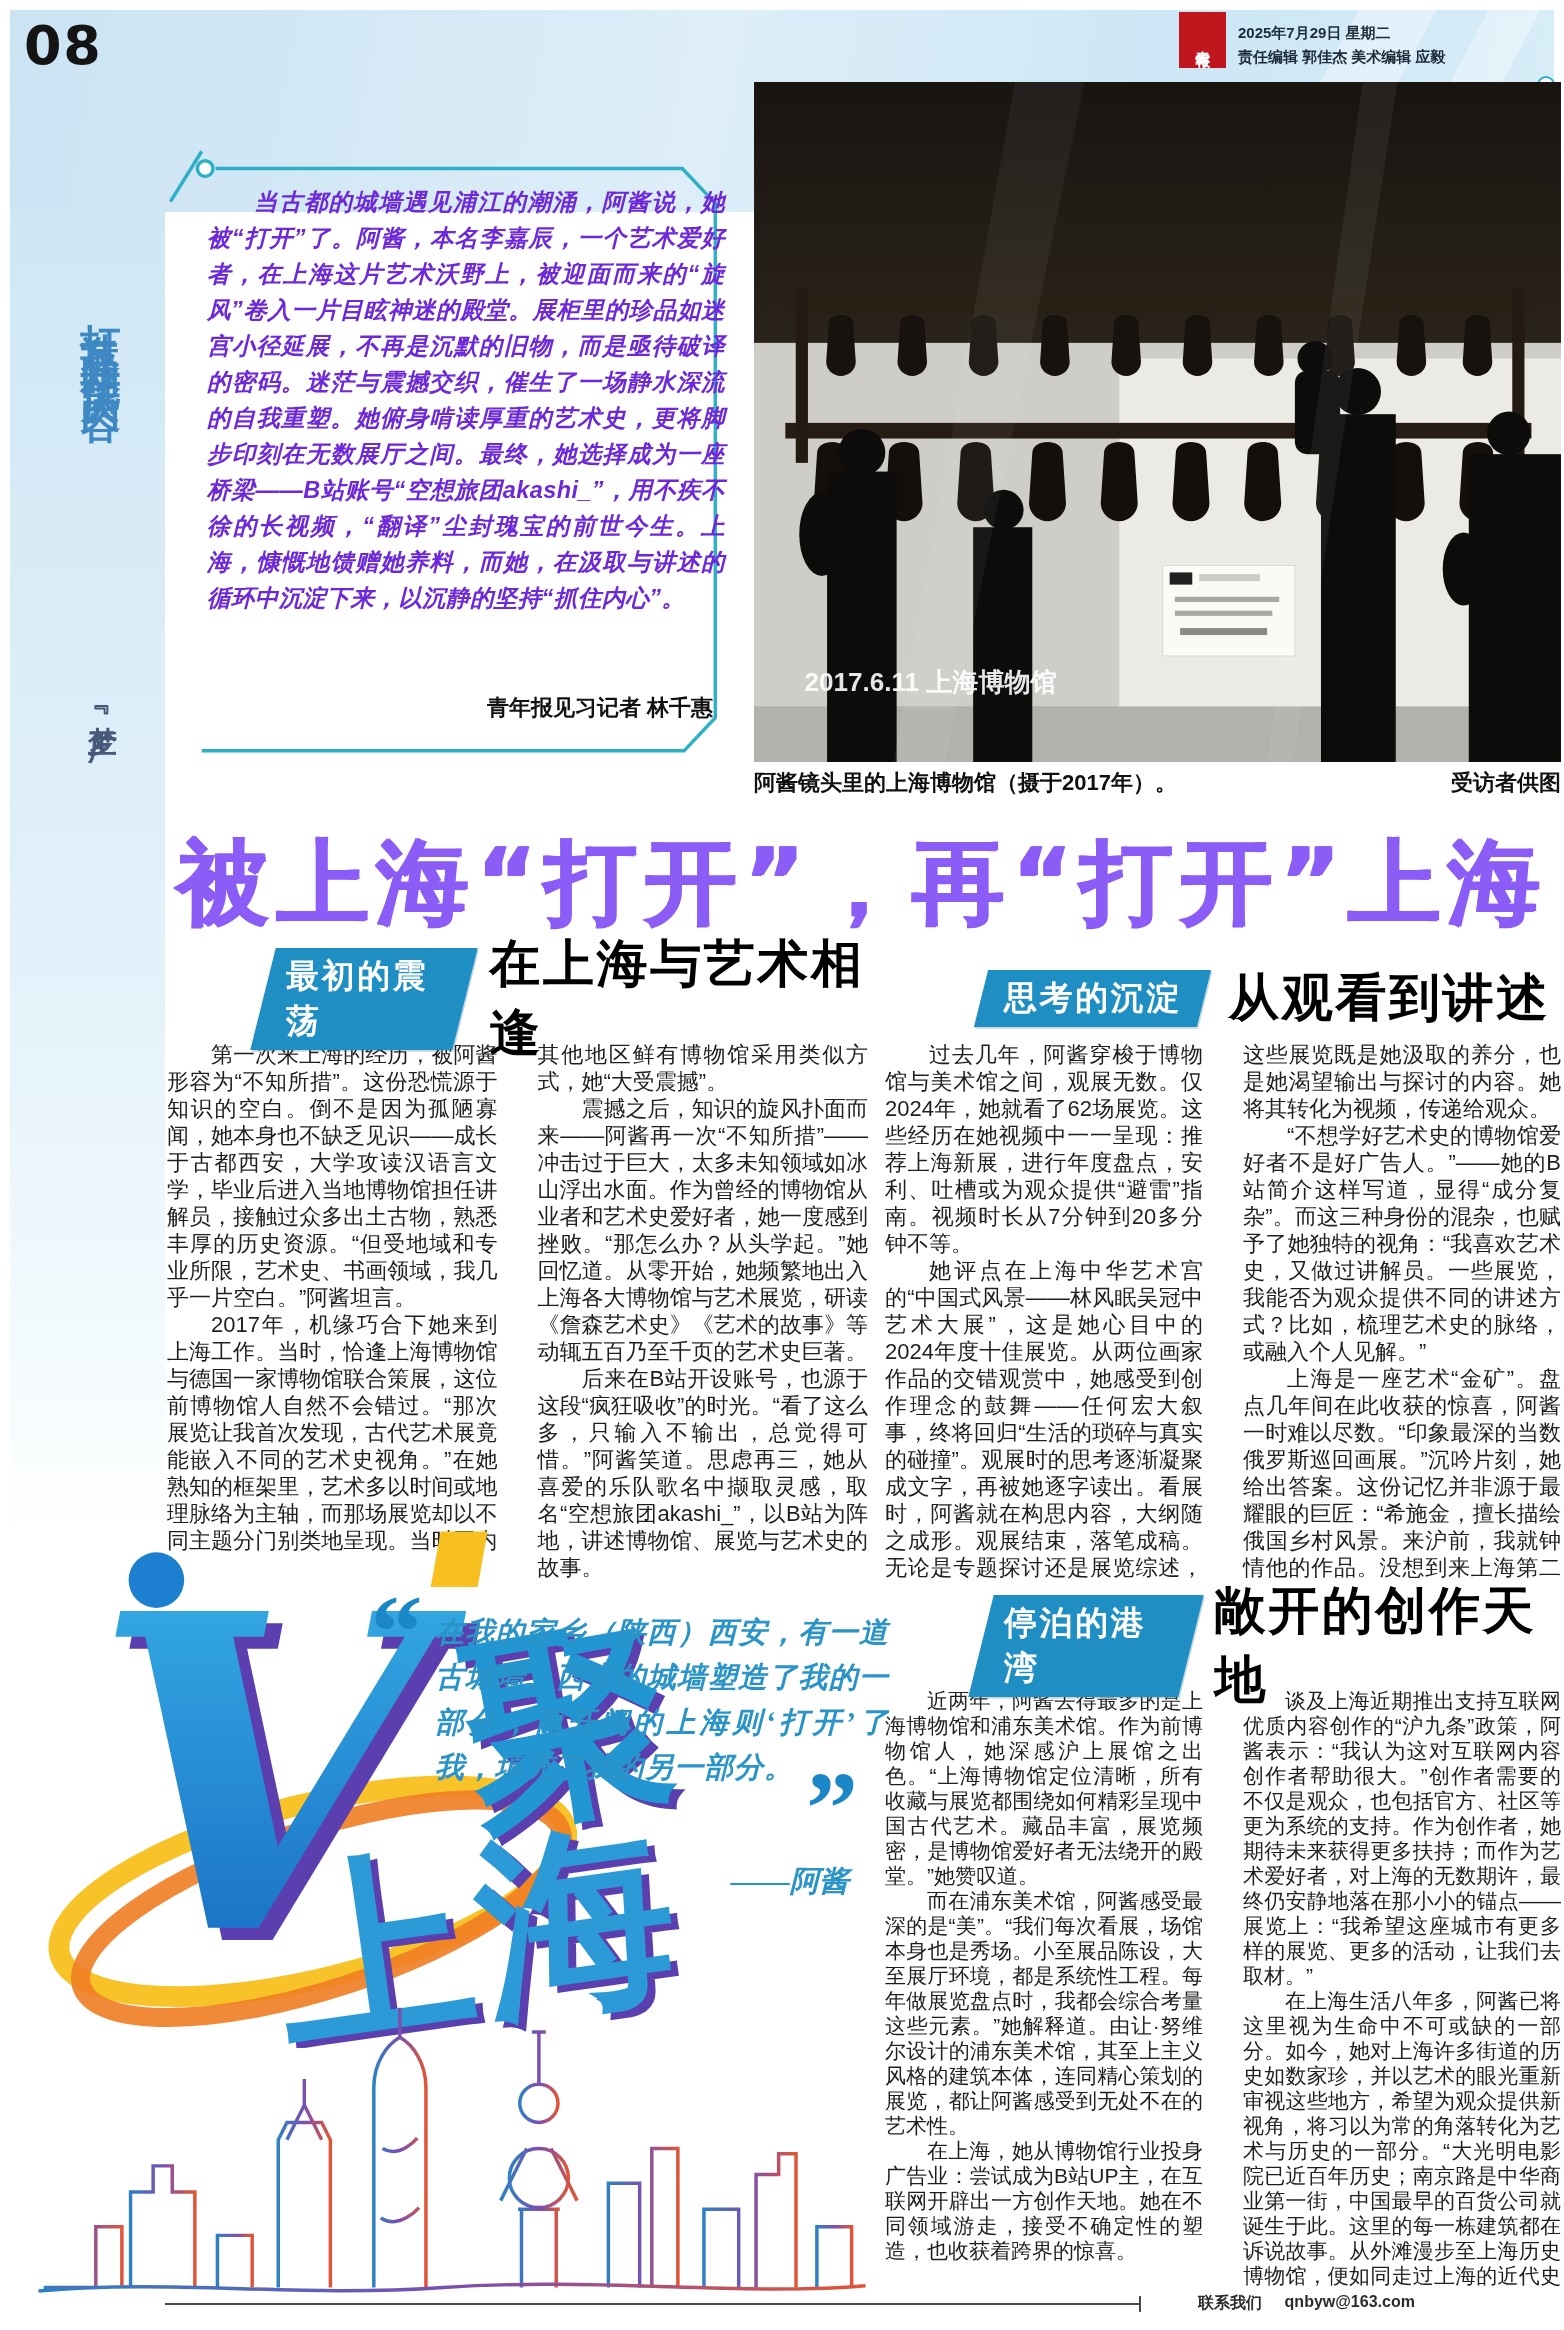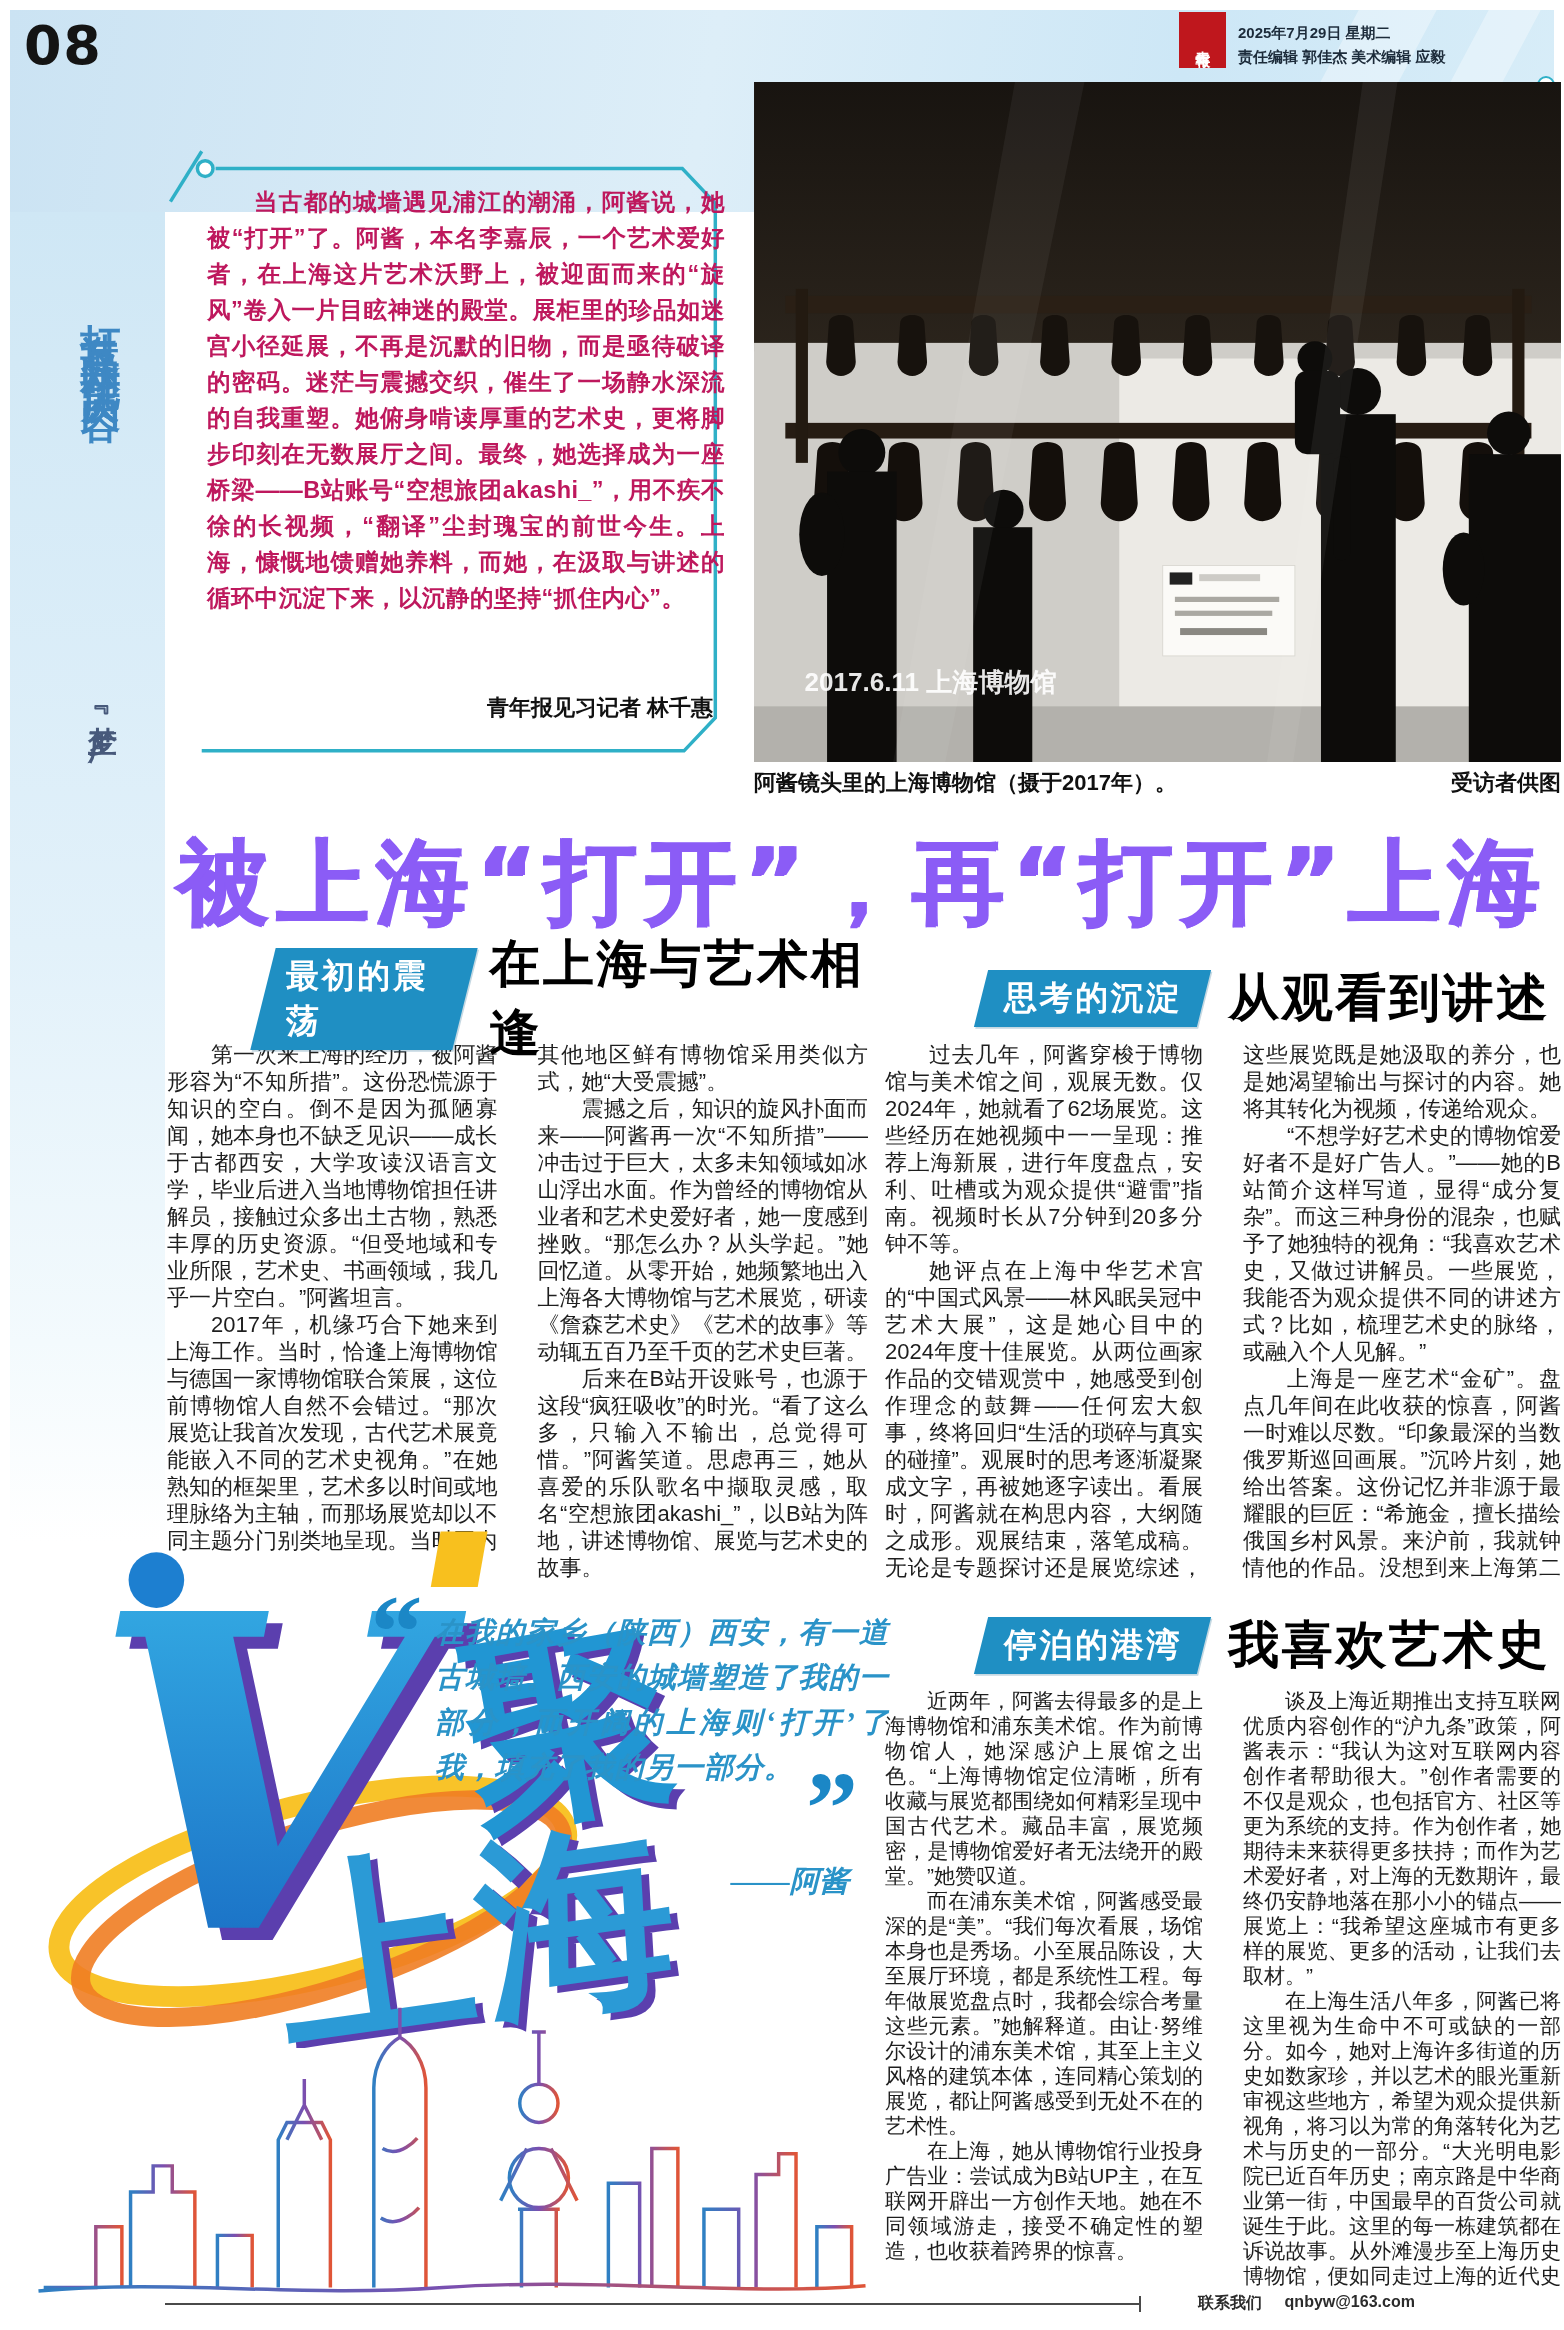--- a/index.html
+++ b/index.html
@@ -22,21 +22,21 @@
                  color:#1c2b3a;line-height:23.5px;}
   .ring{position:absolute;width:14px;height:14px;border:2.6px solid #2fb0c7;border-radius:50%;background:#fff;}
   
   .sidebar-title{position:absolute;left:73px;top:292px;writing-mode:vertical-rl;
                  font-family:"Liberation Serif",serif;font-size:40px;font-weight:700;color:#3e88c4;letter-spacing:9.6px;}
   .sidebar-subtitle{position:absolute;left:83px;top:697px;writing-mode:vertical-rl;
                  font-size:29px;font-weight:600;color:#47597b;letter-spacing:6px;}
   
   .intro-frame{position:absolute;left:165px;top:146px;width:574px;height:617px;}
   .intro-text{position:absolute;left:207px;top:184px;width:518px;font-size:23.5px;line-height:36px;
-              font-weight:600;color:#be185d;text-align:justify;text-indent:2em;letter-spacing:0.4px;}
+              font-weight:600;color:#6d28d9;text-align:justify;text-indent:2em;letter-spacing:0.4px;font-style:italic;}
   .intro-byline{position:absolute;left:348px;top:693px;width:365px;text-align:right;
                 font-size:22px;font-weight:700;color:#111;}
   
   .photo{position:absolute;left:754px;top:82px;width:807px;height:680px;}
   .caption-row{position:absolute;left:754px;top:768px;width:807px;display:flex;
                justify-content:space-between;font-size:22px;font-weight:700;color:#101010;}
   
   .headline{position:absolute;left:176px;top:821px;width:1391px;white-space:nowrap;
             font-size:92px;font-weight:900;color:#8b5cf6;letter-spacing:7.8px;
             font-family:"DejaVu Sans",sans-serif;text-shadow:2.2px 0 0 currentColor,0 1.3px 0 currentColor;}
@@ -205,21 +205,21 @@
         <p>过去几年，阿酱穿梭于博物馆与美术馆之间，观展无数。仅2024年，她就看了62场展览。这些经历在她视频中一一呈现：推荐上海新展，进行年度盘点，安利、吐槽或为观众提供“避雷”指南。视频时长从7分钟到20多分钟不等。</p>
         <p>她评点在上海中华艺术宫的“中国式风景——林风眠吴冠中艺术大展”，这是她心目中的2024年度十佳展览。从两位画家作品的交错观赏中，她感受到创作理念的鼓舞——任何宏大叙事，终将回归“生活的琐碎与真实的碰撞”。观展时的思考逐渐凝聚成文字，再被她逐字读出。看展时，阿酱就在构思内容，大纲随之成形。观展结束，落笔成稿。无论是专题探讨还是展览综述，这些展览既是她汲取的养分，也是她渴望输出与探讨的内容。她将其转化为视频，传递给观众。</p>
         <p>“不想学好艺术史的博物馆爱好者不是好广告人。”——她的B站简介这样写道，显得“成分复杂”。而这三种身份的混杂，也赋予了她独特的视角：“我喜欢艺术史，又做过讲解员。一些展览，我能否为观众提供不同的讲述方式？比如，梳理艺术史的脉络，或融入个人见解。”</p>
         <p>上海是一座艺术“金矿”。盘点几年间在此收获的惊喜，阿酱一时难以尽数。“印象最深的当数俄罗斯巡回画展。”沉吟片刻，她给出答案。这份记忆并非源于最耀眼的巨匠：“希施金，擅长描绘俄国乡村风景。来沪前，我就钟情他的作品。没想到来上海第二年，就有幸见到真迹。那些静谧的森林、草地，笔触间蕴含着强大的力量。”希施金画作多藏于莫斯科特列恰科夫画廊，极少外展。“但在上海，竟能看到他的作品，领略画中一脉相承的特质，意外又惊喜。”阿酱说。</p>
       </div>
   </div>
 
   <div class="section" id="s3" style="left:885px;top:1617px;width:676px;">
     <div class="sec-head">
       <div class="tag"><span>停泊的港湾</span></div>
-      <div class="sec-title">我喜欢艺术史</div>
+      <div class="sec-title">敞开的创作天地</div>
     </div>
     <div class="sec-body">
         <p>近两年，阿酱去得最多的是上海博物馆和浦东美术馆。作为前博物馆人，她深感沪上展馆之出色。“上海博物馆定位清晰，所有收藏与展览都围绕如何精彩呈现中国古代艺术。藏品丰富，展览频密，是博物馆爱好者无法绕开的殿堂。”她赞叹道。</p>
         <p>而在浦东美术馆，阿酱感受最深的是“美”。“我们每次看展，场馆本身也是秀场。小至展品陈设，大至展厅环境，都是系统性工程。每年做展览盘点时，我都会综合考量这些元素。”她解释道。由让·努维尔设计的浦东美术馆，其至上主义风格的建筑本体，连同精心策划的展览，都让阿酱感受到无处不在的艺术性。</p>
         <p>在上海，她从博物馆行业投身广告业：尝试成为B站UP主，在互联网开辟出一方创作天地。她在不同领域游走，接受不确定性的塑造，也收获着跨界的惊喜。</p>
         <p>谈及上海近期推出支持互联网优质内容创作的“沪九条”政策，阿酱表示：“我认为这对互联网内容创作者帮助很大。”创作者需要的不仅是观众，也包括官方、社区等更为系统的支持。作为创作者，她期待未来获得更多扶持；而作为艺术爱好者，对上海的无数期许，最终仍安静地落在那小小的锚点——展览上：“我希望这座城市有更多样的展览、更多的活动，让我们去取材。”</p>
         <p>在上海生活八年多，阿酱已将这里视为生命中不可或缺的一部分。如今，她对上海许多街道的历史如数家珍，并以艺术的眼光重新审视这些地方，希望为观众提供新视角，将习以为常的角落转化为艺术与历史的一部分。“大光明电影院已近百年历史；南京路是中华商业第一街，中国最早的百货公司就诞生于此。这里的每一栋建筑都在诉说故事。从外滩漫步至上海历史博物馆，便如同走过上海的近代史长卷。”她娓娓道来。未来，她希望以自己的方式，将上海也纳入视频创作，探索这座城市背后的故事。</p>
       </div>
   </div>
 

